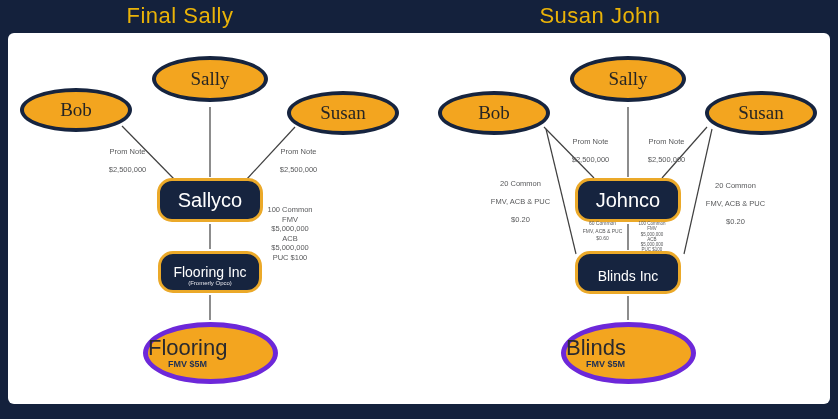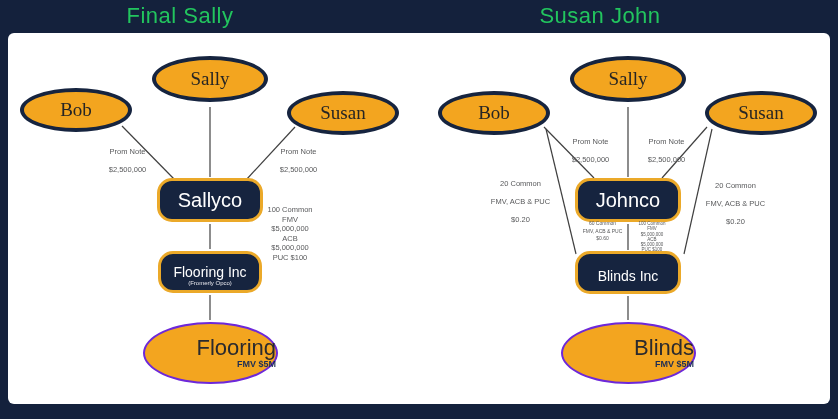--- a/index.html
+++ b/index.html
@@ -9,21 +9,21 @@
   }
   .frame{
     position:relative;
     width:838px;height:419px;
     background:#14213C;
     overflow:hidden;
   }
   .title{
     position:absolute;top:0;height:32px;
     display:flex;align-items:center;justify-content:center;
-    color:#22c55e;font-size:22px;font-weight:400;letter-spacing:0.5px;
+    color:#eab308;font-size:22px;font-weight:400;letter-spacing:0.5px;
   }
   .title.sally{left:60px;width:240px;}
   .title.john{left:480px;width:240px;}
   .canvas{
     position:absolute;left:8px;top:33px;width:822px;height:371px;
     background:#ffffff;border-radius:6px;
   }
   svg.edges{position:absolute;left:0;top:0;z-index:2;}
   .node{position:absolute;z-index:3;box-sizing:border-box;}
   .person{
@@ -38,23 +38,23 @@
     border:3px solid #EBA929;
     border-radius:15px;
     display:flex;flex-direction:column;align-items:center;justify-content:center;
     color:#ffffff;
   }
   .corp .main{font-size:20px;line-height:20px;}
   .corp.small .main{font-size:14px;line-height:15px;margin-top:8px;}
   .corp .sub{font-size:6px;line-height:7px;color:#e8e8ee;}
   .opco{
     background:#F3A51F;
-    border:2px solid #6d28d9;
+    border:5px solid #6d28d9;
     border-radius:50%;
-    display:flex;flex-direction:column;align-items:flex-end;justify-content:center;
+    display:flex;flex-direction:column;align-items:flex-start;justify-content:center;
   }
   .opco .main{font-size:22px;line-height:23px;color:#2a2a2e;}
   .opco .sub{font-size:9px;line-height:11px;font-weight:bold;color:#1d2e55;padding-left:20px;}
   .elabel{
     position:absolute;z-index:3;
     color:#58595B;font-size:7.5px;line-height:18px;
     text-align:center;white-space:pre-line;
   }
   .elabel.tiny3{font-size:5px;line-height:7.5px;}
   .elabel.tiny6{font-size:4.5px;line-height:5.3px;}

